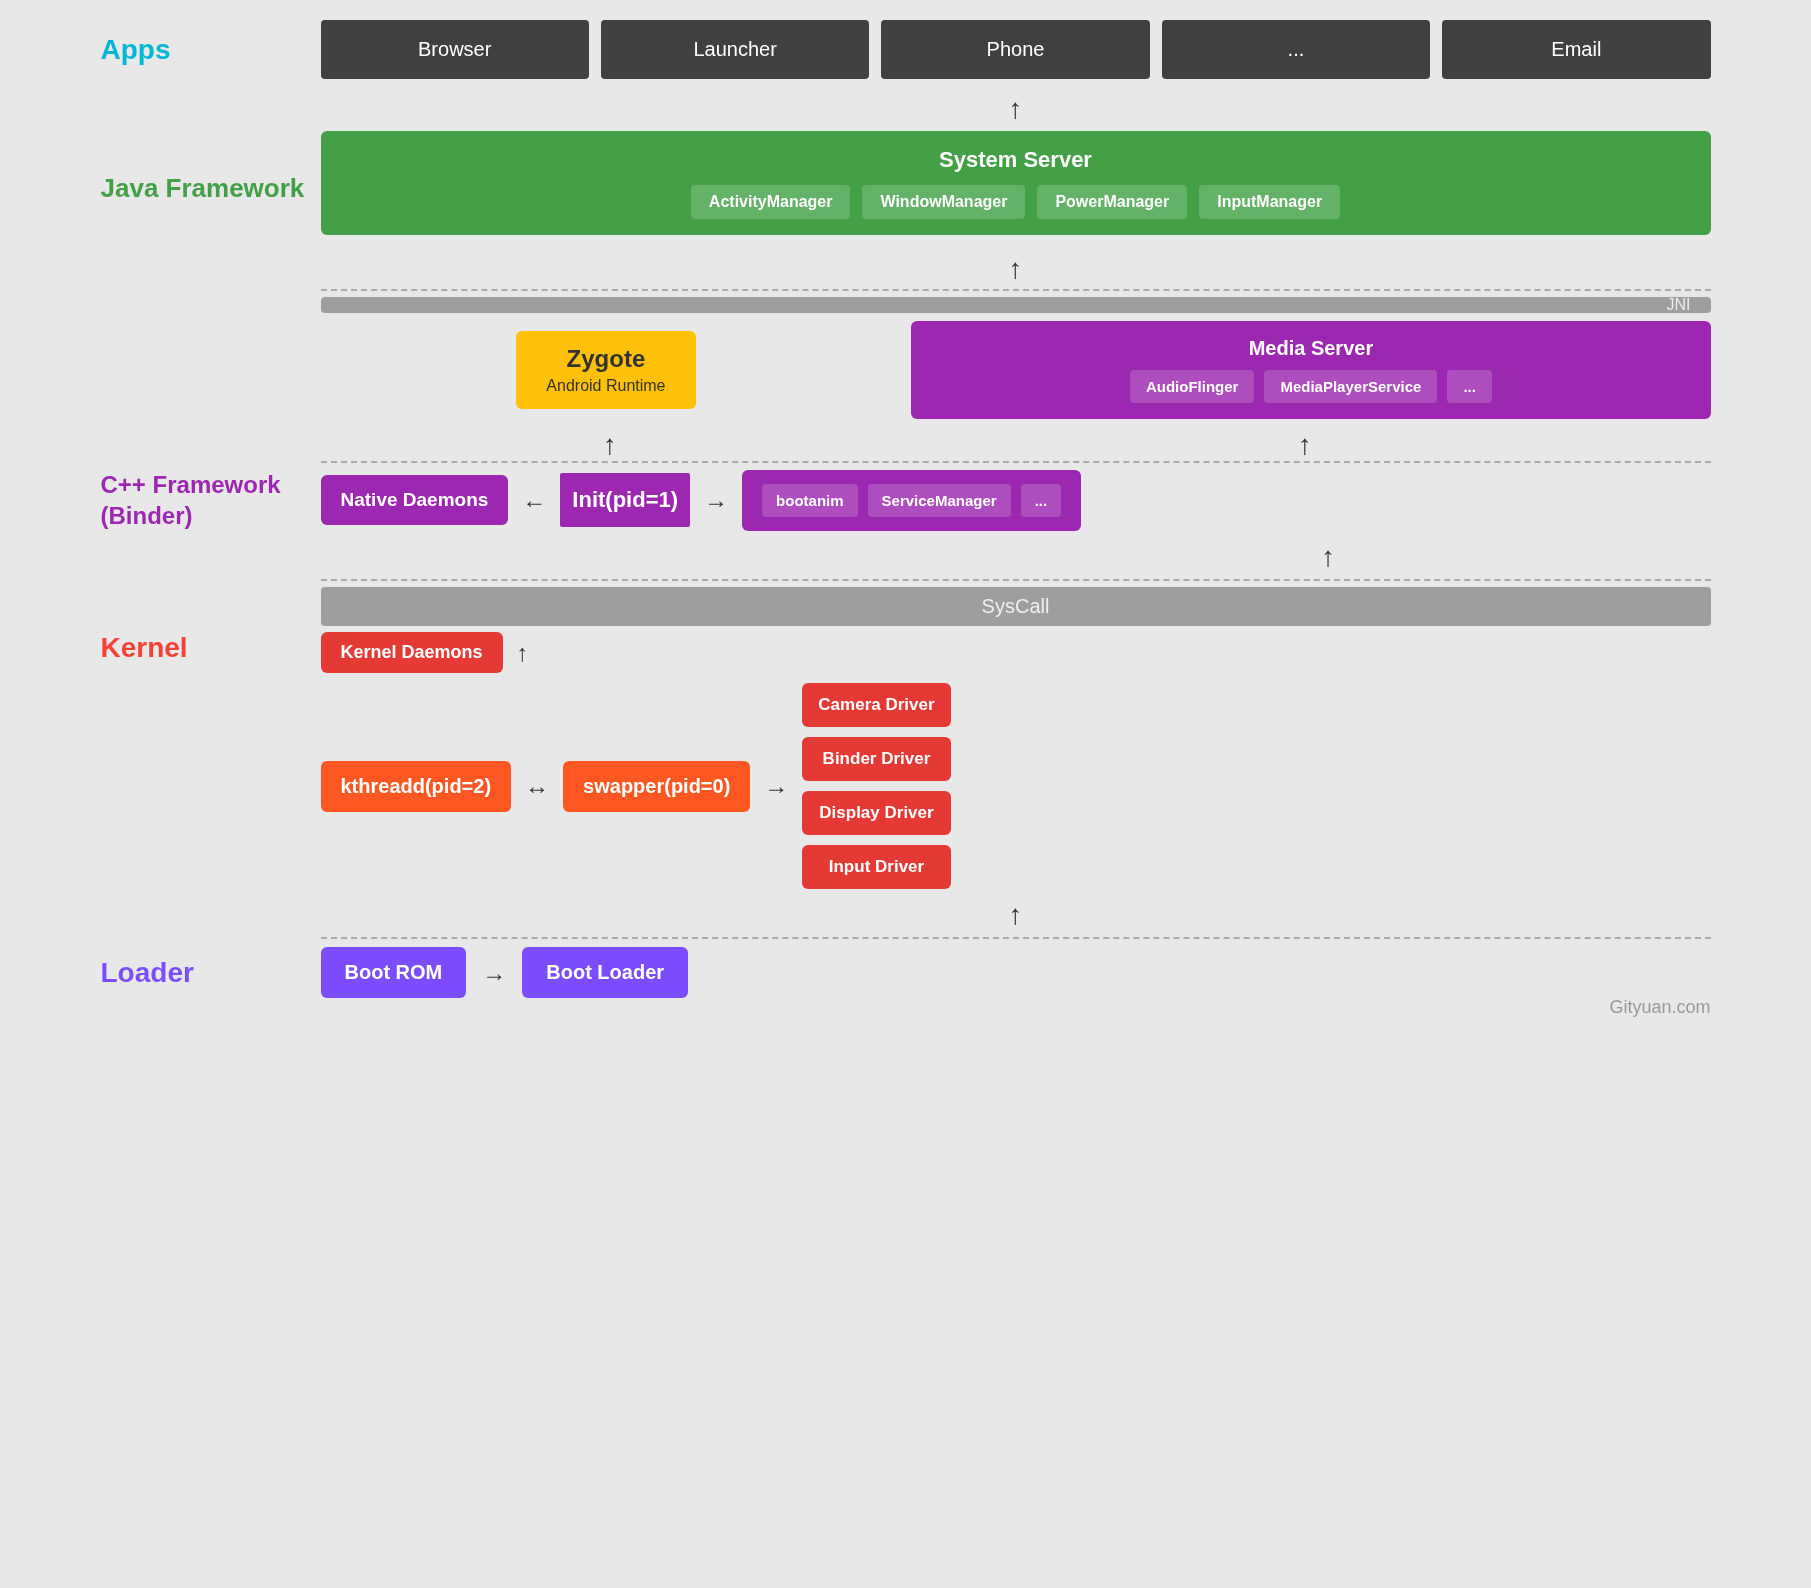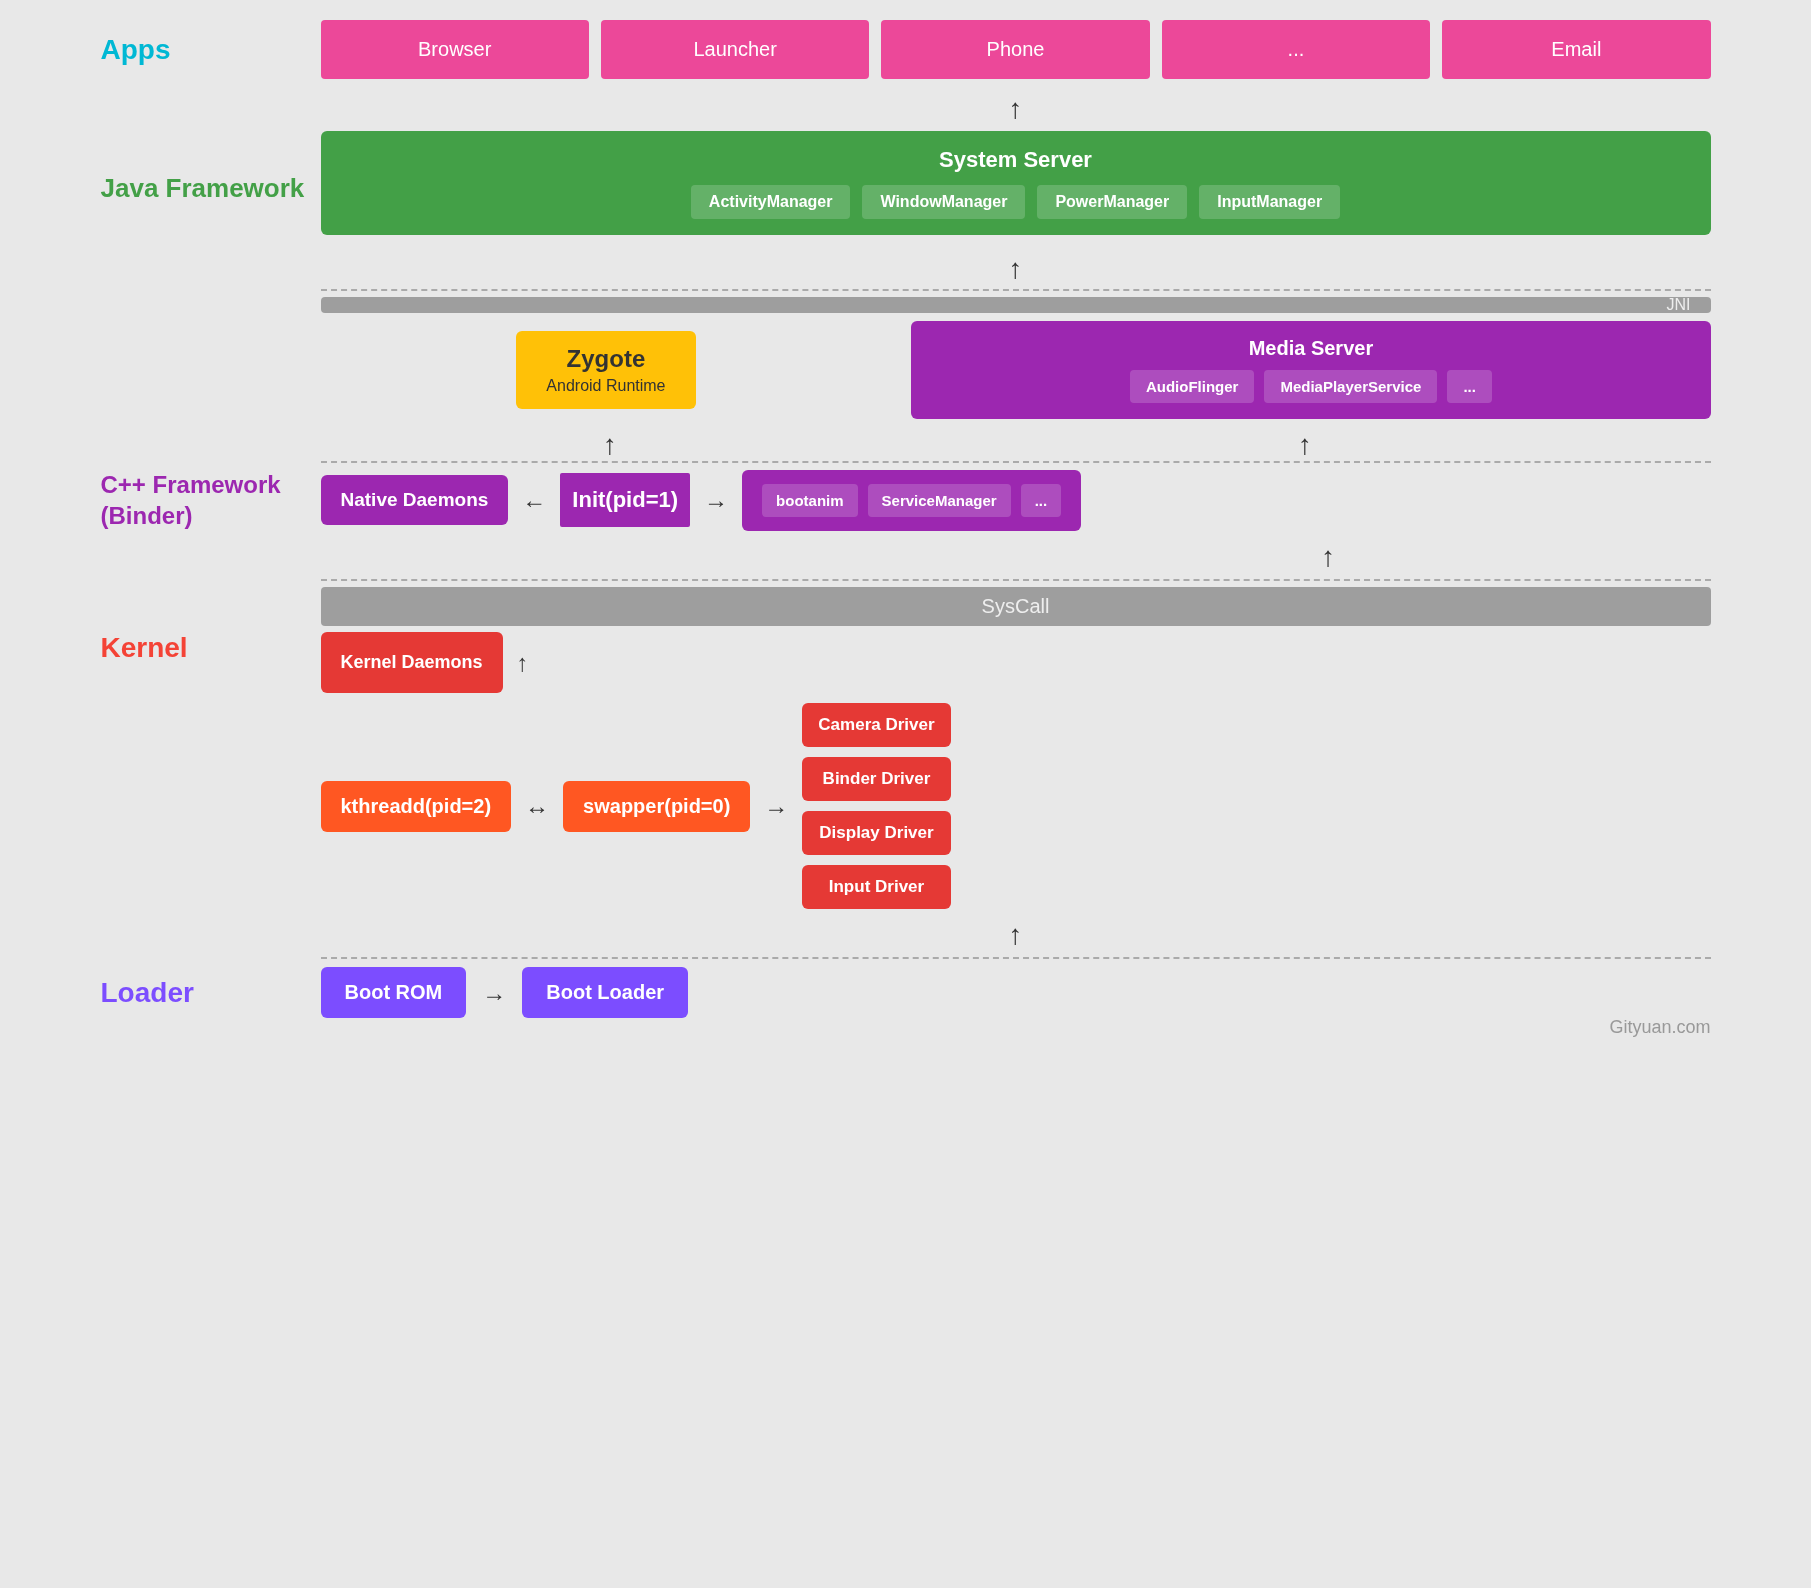--- a/index.html
+++ b/index.html
@@ -17,21 +17,21 @@
     .launcher-label { color: #4caf50; }
 
     
     .apps-row {
       display: flex;
       gap: 12px;
       margin-bottom: 0;
     }
 
     .app-box {
-      background: #ec4899;
+      background: #404040;
       color: white;
       padding: 18px 30px;
       font-size: 20px;
       border-radius: 4px;
       flex: 1;
       text-align: center;
     }
 
     
     .system-server-box {
@@ -178,21 +178,21 @@
       font-size: 20px;
       font-weight: bold;
       text-align: center;
     }
 
     
     .kernel-daemons-box {
       background: #e53935;
       color: white;
       border-radius: 6px;
-      padding: 20px 20px;
+      padding: 10px 20px;
       font-size: 18px;
       font-weight: bold;
       text-align: center;
       display: inline-block;
     }
 
     .kthreadd-box {
       background: #ff5722;
       color: white;
       border-radius: 6px;

